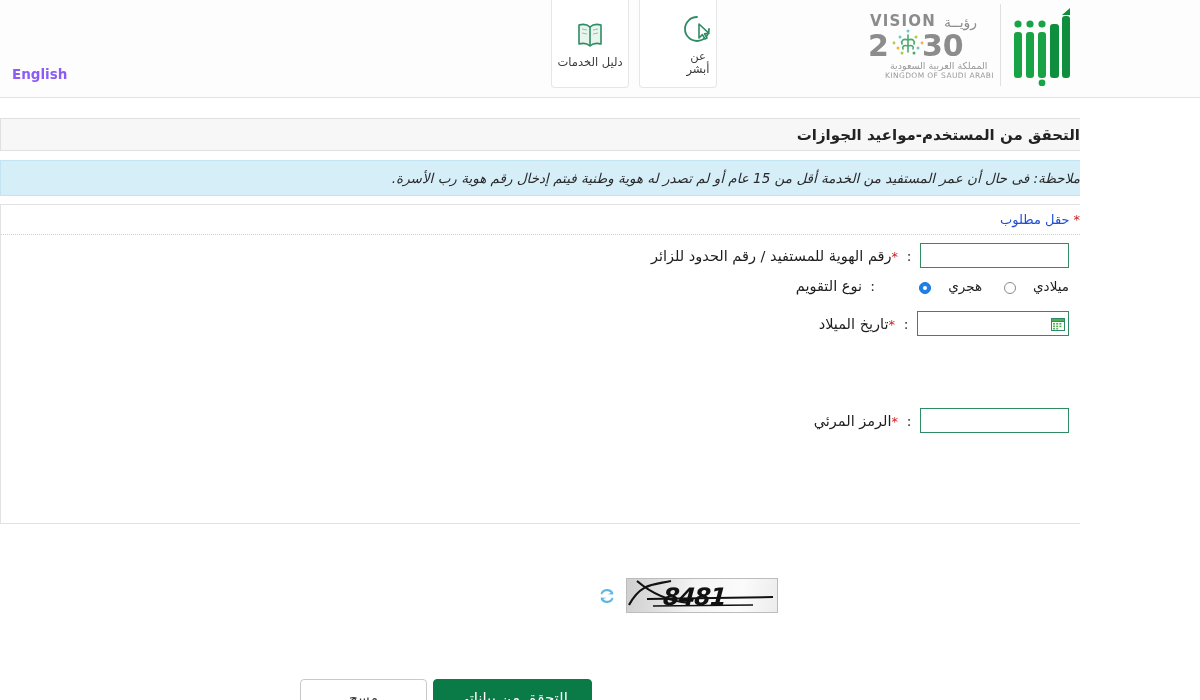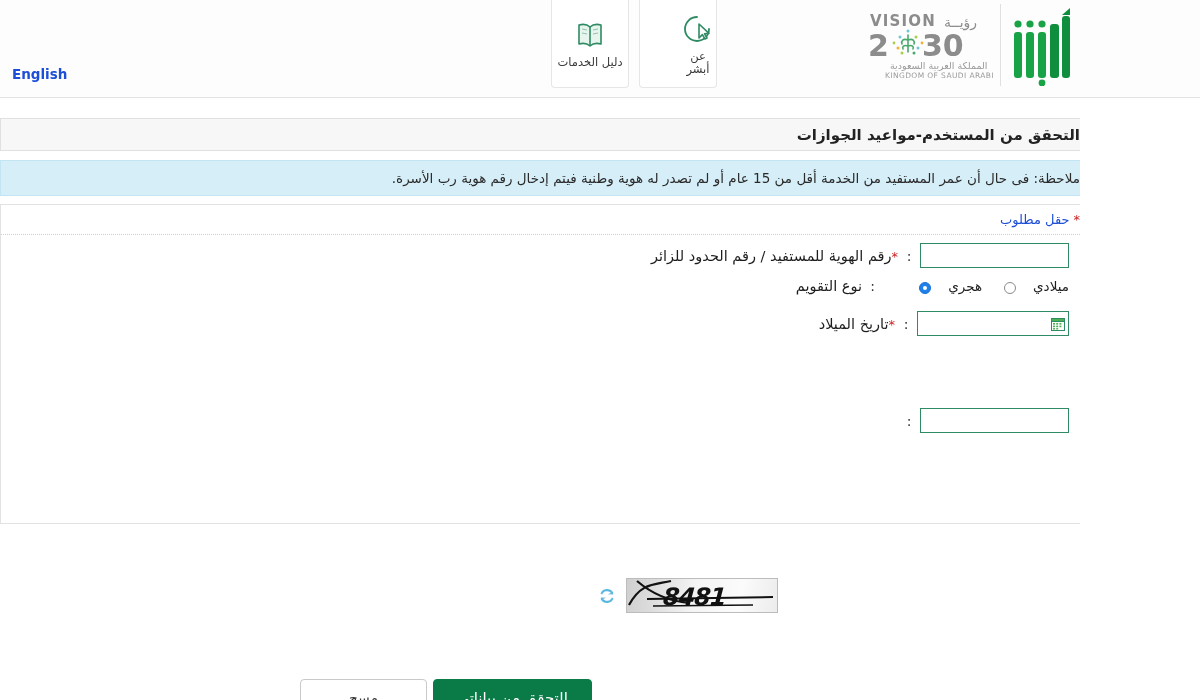--- a/index.html
+++ b/index.html
@@ -18,21 +18,21 @@
     width: 1200px;
     height: 98px;
     background: #fdfdfd;
     border-bottom: 1px solid #e3e3e3;
   }
   .lang-link {
     position: absolute;
     left: 12px; top: 66px;
     font-size: 13.5px;
     font-weight: bold;
-    color: #1d4ed8;
+    color: #8b5cf6;
     text-decoration: none;
     direction: ltr;
     cursor: pointer;
   }
   .nav-tiles {
     position: absolute;
     left: 551px; top: 0px;
     display: flex;
     direction: ltr;
     height: 88px;
@@ -114,20 +114,21 @@
     border-right: none;
     height: 36px;
     display: flex;
     align-items: center;
     justify-content: flex-start;
     padding-left: 12px;
   }
   .notice-text {
     font-size: 13.5px;
     color: #2a2a2a;
+    font-style: italic;
   }
 
   .form-card {
     margin-top: 8px;
     background: #ffffff;
     border: 1px solid #e2e2e2;
     border-right: none;
     height: 320px;
     position: relative;
   }
@@ -438,20 +439,23 @@
             <path d="M26 27 L126 26" fill="none" stroke="#111" stroke-width="1.6"></path>
           </svg>
         </div>
       </div>
 
       <div class="frow" style="left:628px; top:203px; width:440px;">
         <div class="ctrl">
           <input class="txtbox" type="text" placeholder="" style="">
         </div>
         <span class="colon">:</span>
+        <div class="flabel">
+          <span class="star">*</span><span>الرمز المرئي</span>
+        </div>
       </div>
 
       <div class="btn-row">
         <button class="btn-clear" type="button">مسح</button>
         <button class="btn-submit" type="button">التحقق من بياناتي</button>
       </div>
 
     </div>
   </div>
 </div>

